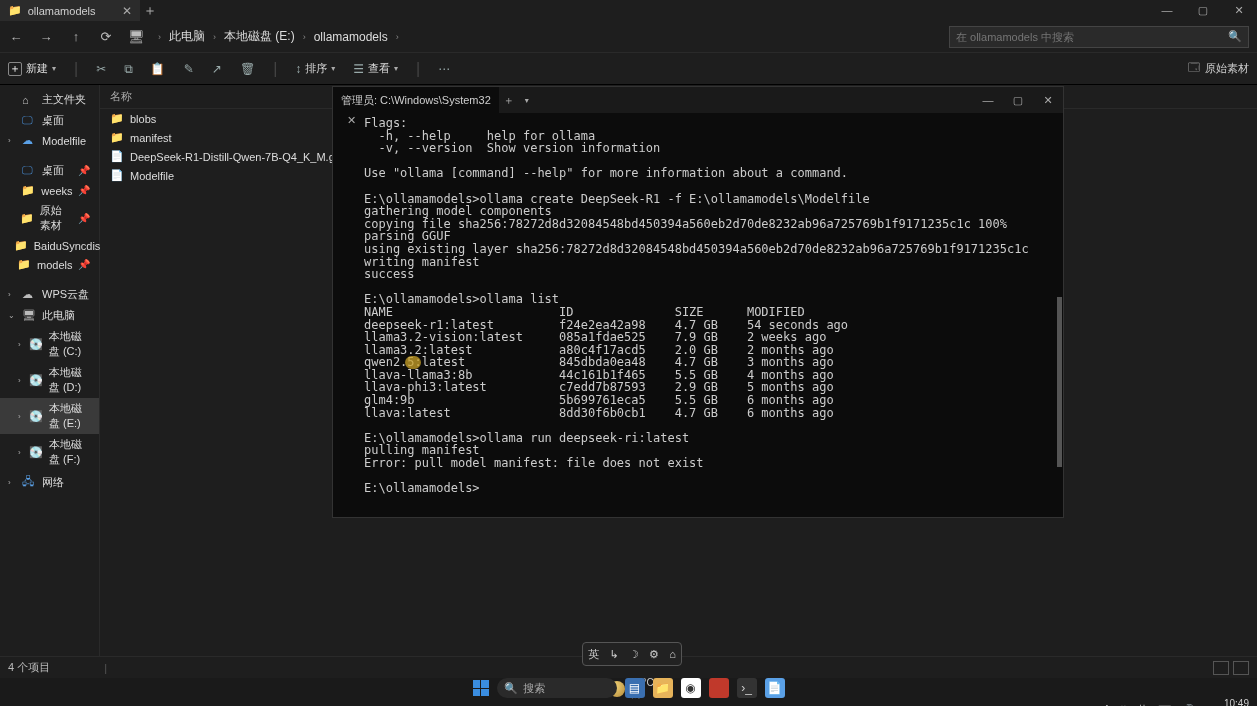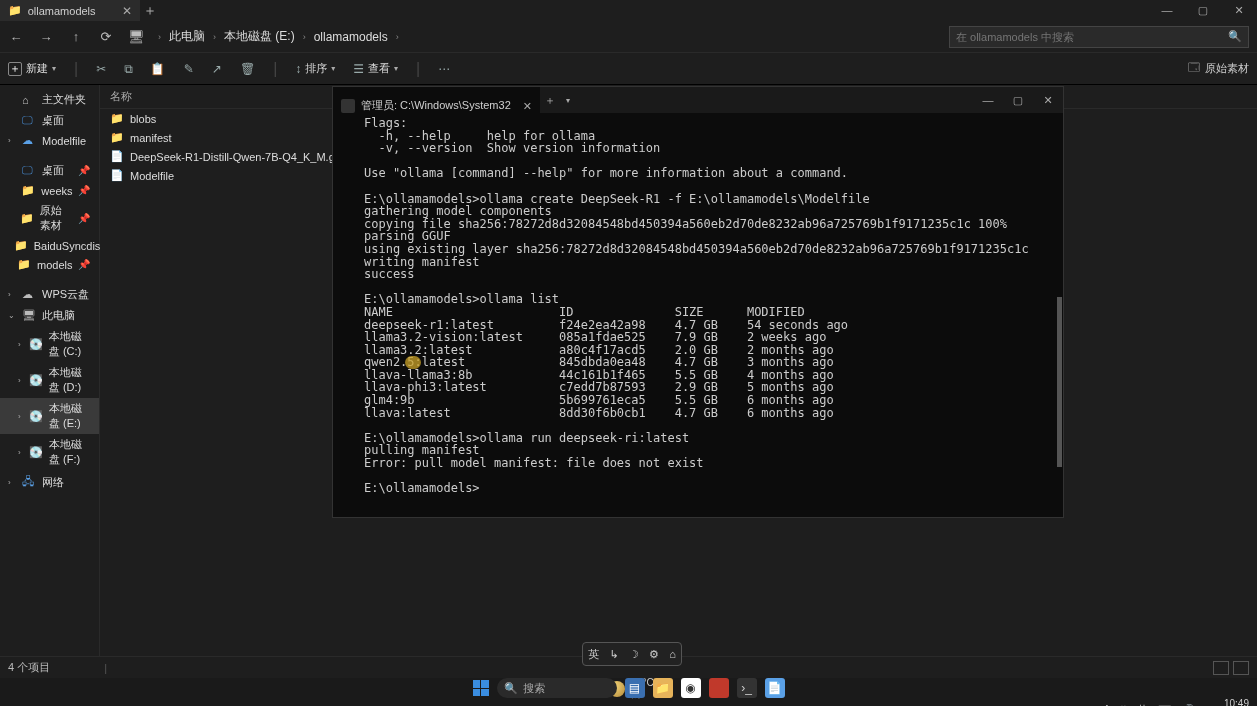--- a/index.html
+++ b/index.html
@@ -55,21 +55,21 @@
 .fi-row .fgly { width: 14px; }
 
 
 .statusbar { position: absolute; bottom: 28px; left: 0; right: 0; height: 22px; background: #1e1e1e; border-top: 1px solid #2a2a2a; display: flex; align-items: center; padding: 0 8px; font-size: 11px; color: #bbb; gap: 48px; }
 .statusbar .viewsw { margin-left: auto; display: flex; gap: 4px; }
 .statusbar .viewsw div { width: 16px; height: 14px; border: 1px solid #555; }
 
 
 .term-window { position: absolute; left: 332px; top: 86px; width: 732px; height: 432px; background: #0c0c0c; border: 1px solid #333; display: flex; flex-direction: column; }
 .term-titlebar { height: 26px; background: #1a1a1a; display: flex; align-items: center; font-size: 11px; }
-.term-tab { display: flex; align-items: flex-end; gap: 6px; padding: 0 8px; height: 26px; background: #0c0c0c; }
+.term-tab { display: flex; align-items: flex-start; gap: 6px; padding: 0 8px; height: 26px; background: #0c0c0c; flex-direction: column; }
 .term-tab .tico { width: 14px; height: 14px; background: #333; border-radius: 2px; }
 .term-tab-close { color: #aaa; margin-left: 6px; font-size: 11px; }
 .term-add { width: 20px; text-align: center; color: #aaa; }
 .term-drop { color: #aaa; font-size: 8px; padding: 0 6px; }
 .term-winctrl { margin-left: auto; display: flex; }
 .term-winctrl div { width: 30px; text-align: center; color: #aaa; font-size: 11px; }
 .term-body { flex: 1; padding: 4px 6px; font-family: Consolas, monospace; font-size: 12px; line-height: 1.05; color: #ccc; white-space: pre; overflow: hidden; position: relative; margin-left: 25px; }
 .term-scrollbar { position: absolute; right: 1px; top: 210px; width: 5px; height: 170px; background: #555; }
 .highlight-cursor { position: absolute; left: 405px; top: 356px; width: 16px; height: 13px; background: #c9a227; border-radius: 7px; opacity: 0.75; }
 

